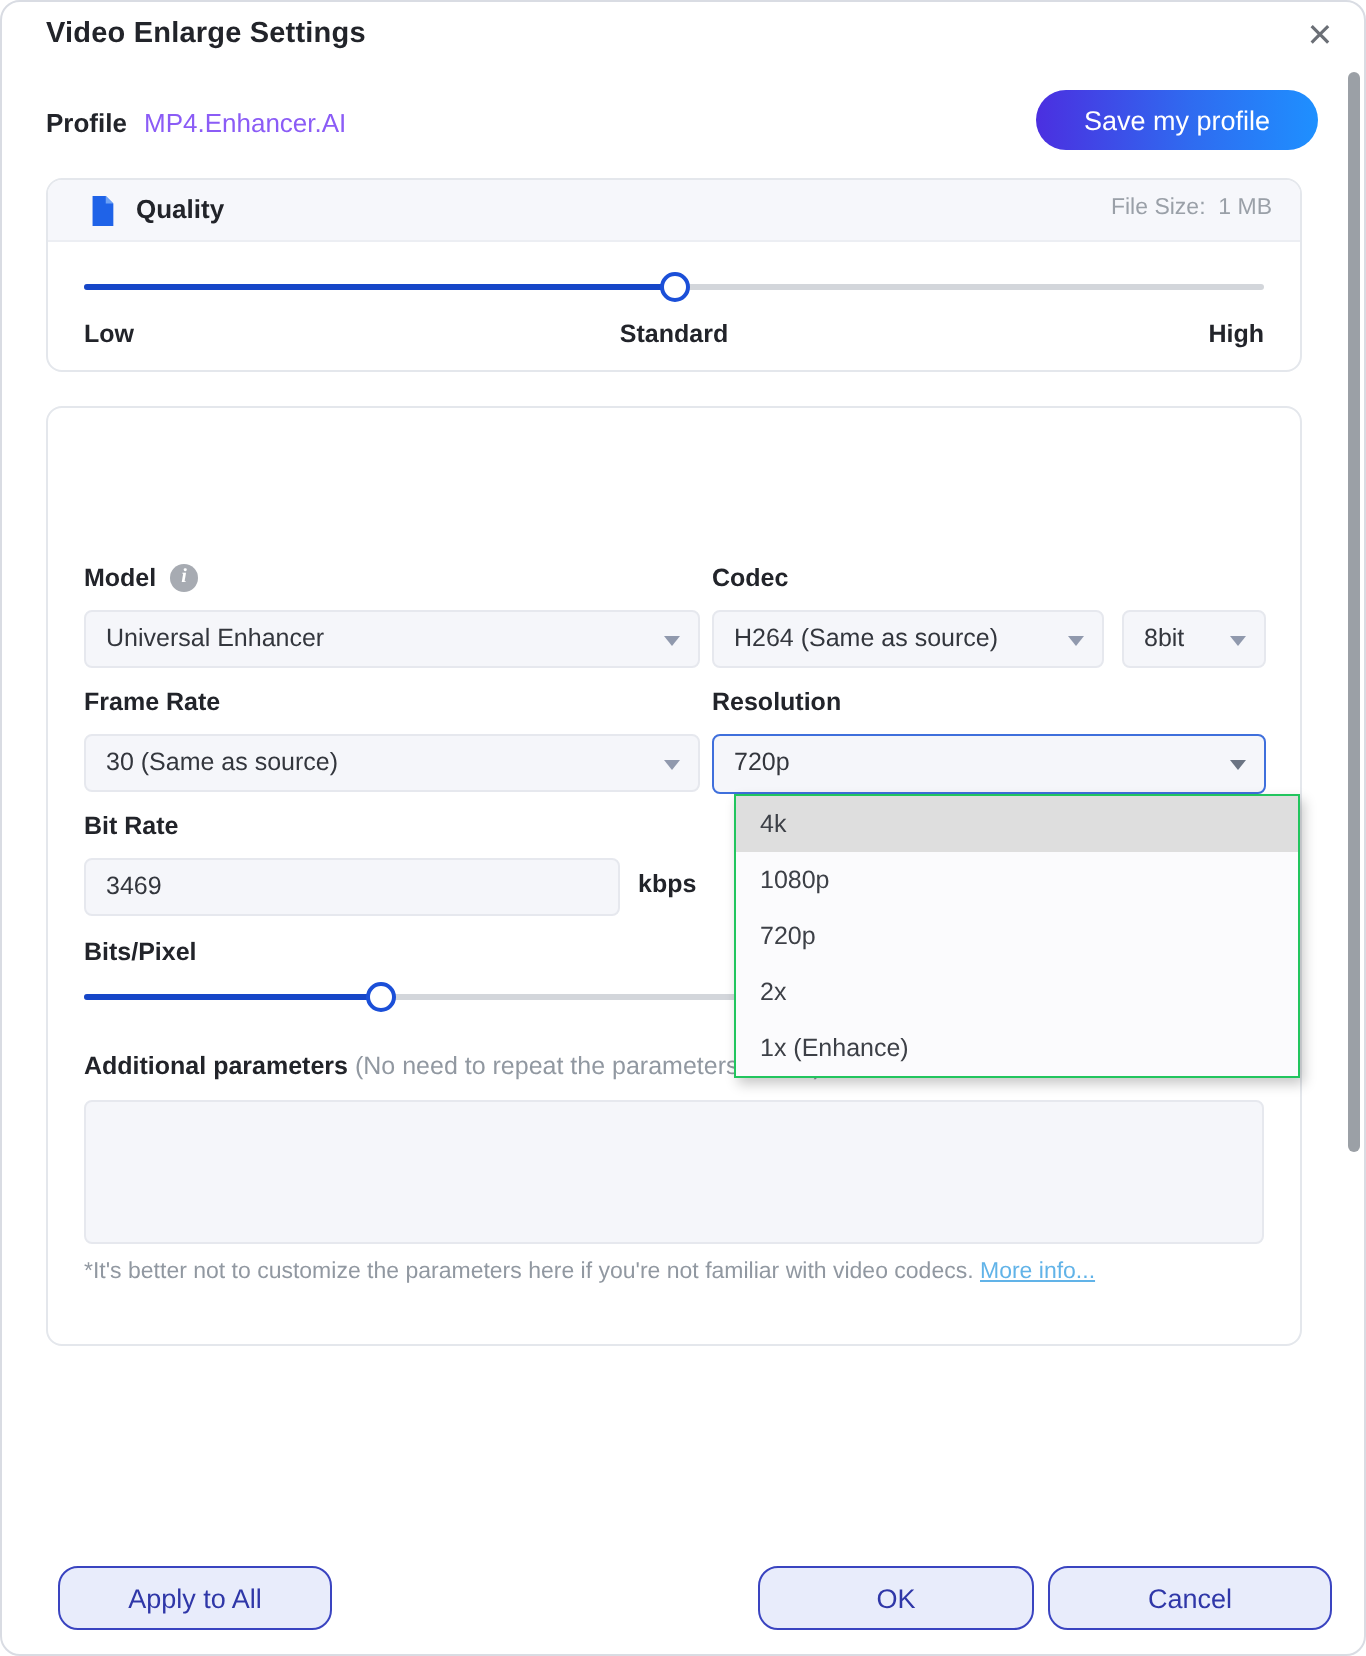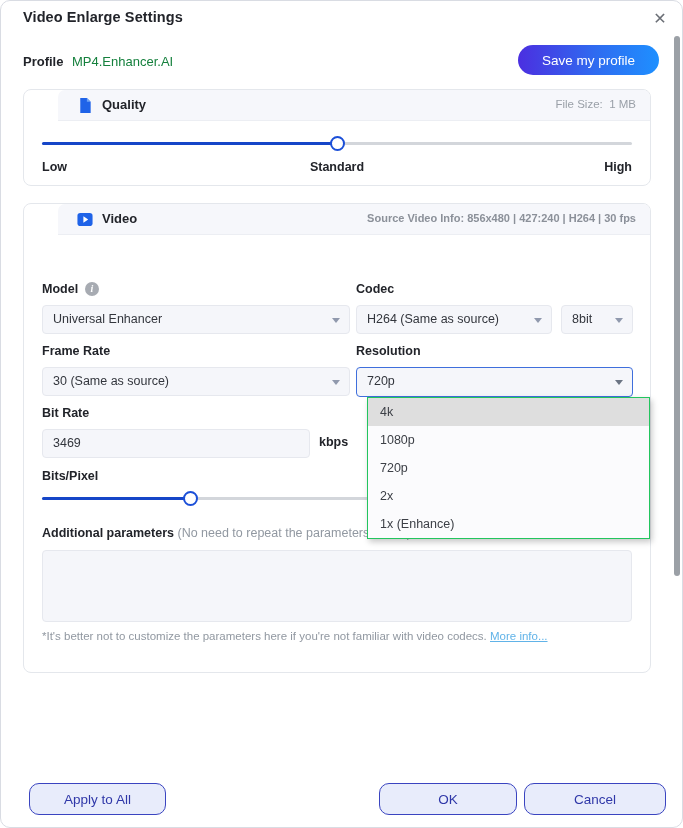--- a/index.html
+++ b/index.html
@@ -38,40 +38,39 @@
   
   .profile-row {
     position: absolute; top: 44px; left: 0; right: 0; height: 36px;
   }
   .profile-label {
     position: absolute; left: 22px; top: 9px;
     font-size: 13px; font-weight: bold; color: #22242a;
   }
   .profile-value {
     position: absolute; left: 71px; top: 9px;
-    font-size: 13px; color: #15803d;
+    font-size: 13px; color: #8b5cf6;
   }
   .save-profile-btn {
     position: absolute; right: 23px; top: 0;
     width: 141px; height: 30px;
     border: none; border-radius: 15px;
     background: linear-gradient(90deg, #4b2fe0 0%, #2f6bf0 55%, #1e90ff 100%);
     color: #ffffff; font-size: 13.5px;
     font-family: "Liberation Sans", sans-serif;
     cursor: pointer;
   }
 
   
   .card {
     position: absolute; left: 22px; width: 628px;
     background: #ffffff;
     border: 1px solid #e4e7ec;
     border-radius: 8px;
     overflow: visible;
-    padding-left: 34px;
   }
   .card-head {
     position: relative; height: 31px;
     background: #f6f7fb;
     border-bottom: 1px solid #eceef3;
     border-radius: 7px 7px 0 0;
   }
   .card-head-title {
     position: absolute; left: 44px; top: 7px;
     font-size: 13px; font-weight: bold; color: #22242a;
@@ -227,28 +226,20 @@
       <div class="track-bg"></div>
       <div class="track-fill" id="quality-fill" style="width: 50%;"></div>
       <div class="knob" id="quality-knob" style="left: 50%;"></div>
     </div>
     <div class="slider-caption" style="left:18px; top:70px;">Low</div>
     <div class="slider-caption" style="left:0; top:70px; width:100%; text-align:center;">Standard</div>
     <div class="slider-caption" style="right:18px; top:70px;">High</div>
   </div>
 
   <div class="card" style="top:202px; height:470px;">
-    <div class="card-head">
-      <svg class="head-icon" viewBox="0 0 18 18">
-        <rect x="1" y="2" width="16" height="14" rx="3" fill="#1f63e8"></rect>
-        <path d="M7.3 5.6 L12.4 9 L7.3 12.4 Z" fill="#ffffff"></path>
-      </svg>
-      <div class="card-head-title">Video</div>
-      <div class="card-head-meta">Source Video Info: 856x480 | 427:240 | H264 | 30 fps</div>
-    </div>
 
     <div class="field-label" style="left:18px; top:78px;">Model</div>
     <div class="info-icon" style="left:61px; top:78px;">i</div>
     <div class="select" style="left:18px; top:101px; width:308px;">
       <span class="select-text">Universal Enhancer</span>
       <span class="caret"></span>
     </div>
 
     <div class="field-label" style="left:18px; top:140px;">Frame Rate</div>
     <div class="select" style="left:18px; top:163px; width:308px;">

